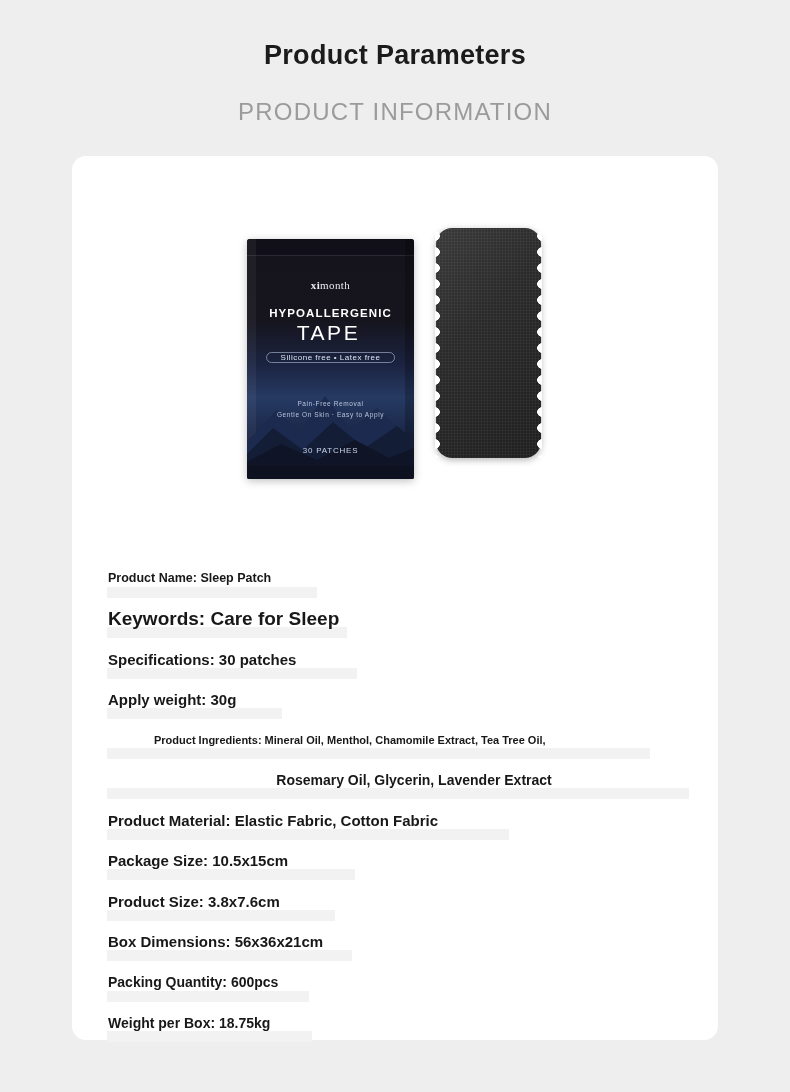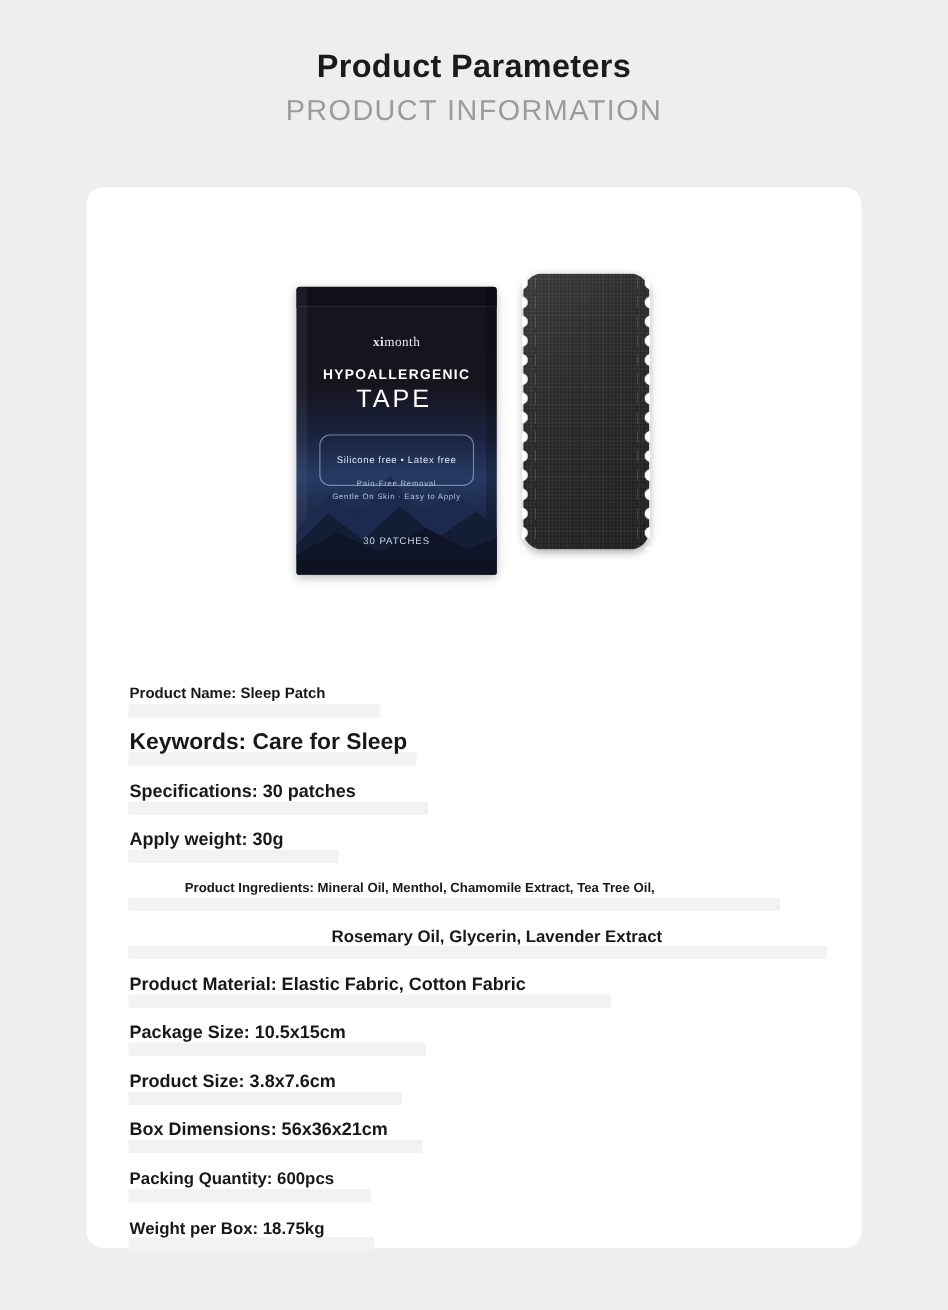--- a/index.html
+++ b/index.html
@@ -31,21 +31,21 @@
     font-weight: bold;
     color: #1b1b1b;
     letter-spacing: 0.3px;
     margin: 0;
     line-height: 1.3;
   }
   .subtitle {
     font-size: 24px;
     color: #9b9b9b;
     letter-spacing: 1.2px;
-    margin: 6px 0 0 0;
+    margin: 25px 0 0 0;
     font-weight: normal;
     line-height: 1.2;
   }
 
   .card {
     position: absolute;
     left: 72px;
     top: 156px;
     width: 646px;
     height: 884px;
@@ -132,28 +132,27 @@
     font-size: 21px;
     letter-spacing: 2.5px;
     font-weight: 300;
     font-family: "Liberation Sans", sans-serif;
   }
   .pouch-pill {
     position: absolute;
     top: 113px;
     left: 50%;
     transform: translateX(-50%);
-    padding: 16px 14px;
+    padding: 0 14px;
     border: 1px solid rgba(190,205,235,0.55);
     border-radius: 9px;
     color: #dbe4f5;
     font-size: 8px;
     letter-spacing: 0.5px;
     white-space: nowrap;
-    margin-top: 10px;
   }
   .pouch-mid {
     position: absolute;
     top: 160px;
     left: 0; right: 0;
     text-align: center;
     color: #b8c4dd;
     font-size: 6.5px;
     letter-spacing: 0.6px;
     line-height: 1.65;

